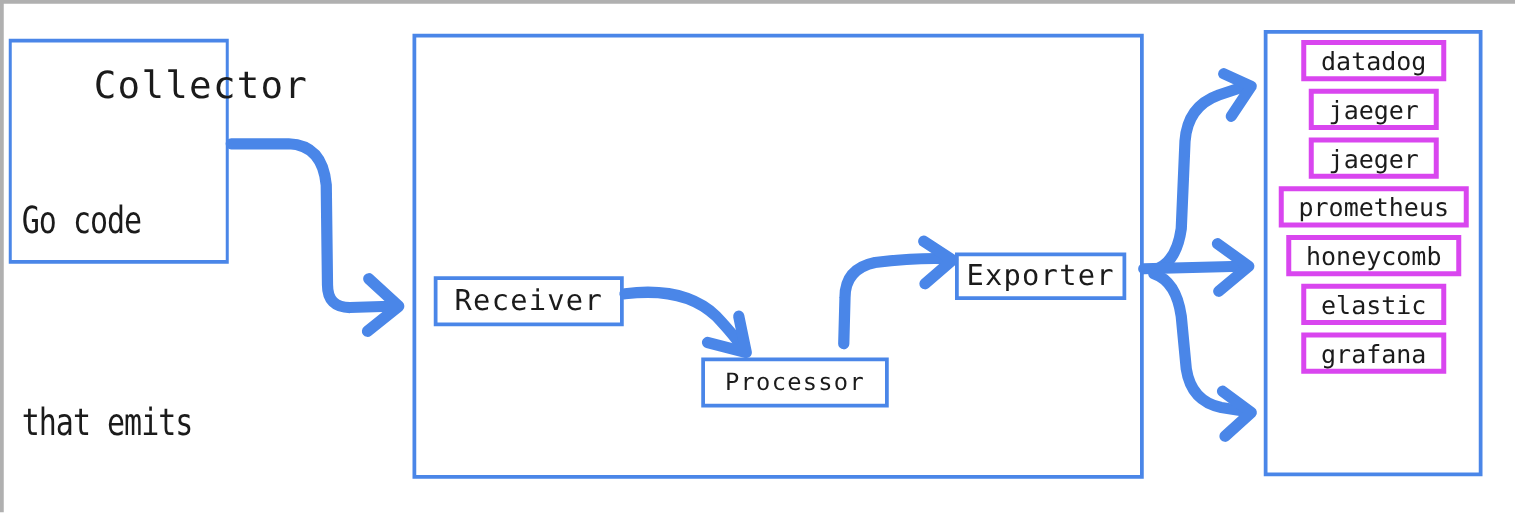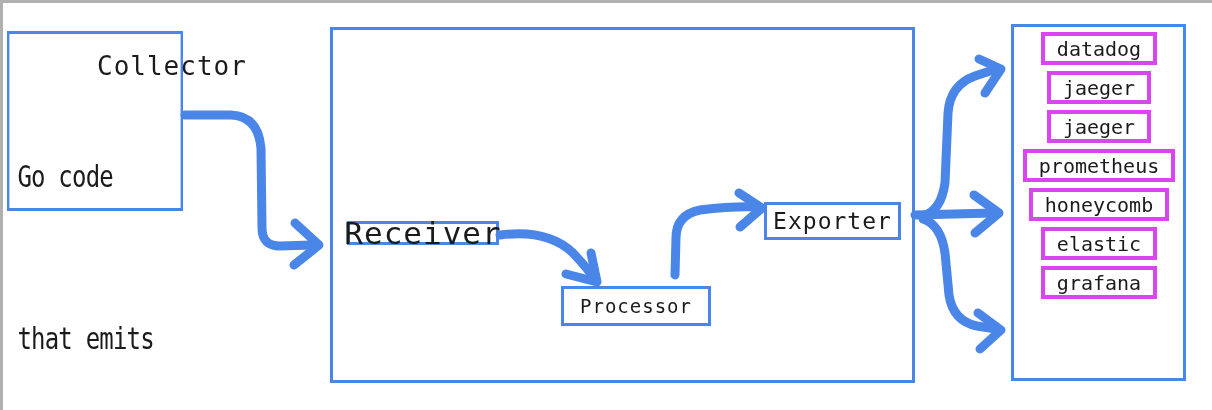--- a/index.html
+++ b/index.html
@@ -52,33 +52,33 @@
   
   #collector-box {
     left: 327px;
     top: 24px;
     width: 585px;
     height: 356px;
     display: block;
   }
   #collector-title {
     position: absolute;
-    left: 94px;
+    left: 72px;
     top: 48px;
-    font-size: 26px;
+    font-size: 30px;
     color: #1b1b1b;
     white-space: pre;
     letter-spacing: 1px;
   }
   #receiver-box {
     left: 344px;
     top: 218px;
     width: 152px;
-    height: 24px;
-    font-size: 31px;
+    height: 40px;
+    font-size: 23px;
     letter-spacing: 1px;
   }
   #processor-box {
     left: 558px;
     top: 283px;
     width: 150px;
     height: 40px;
     font-size: 19px;
     letter-spacing: 1px;
   }

